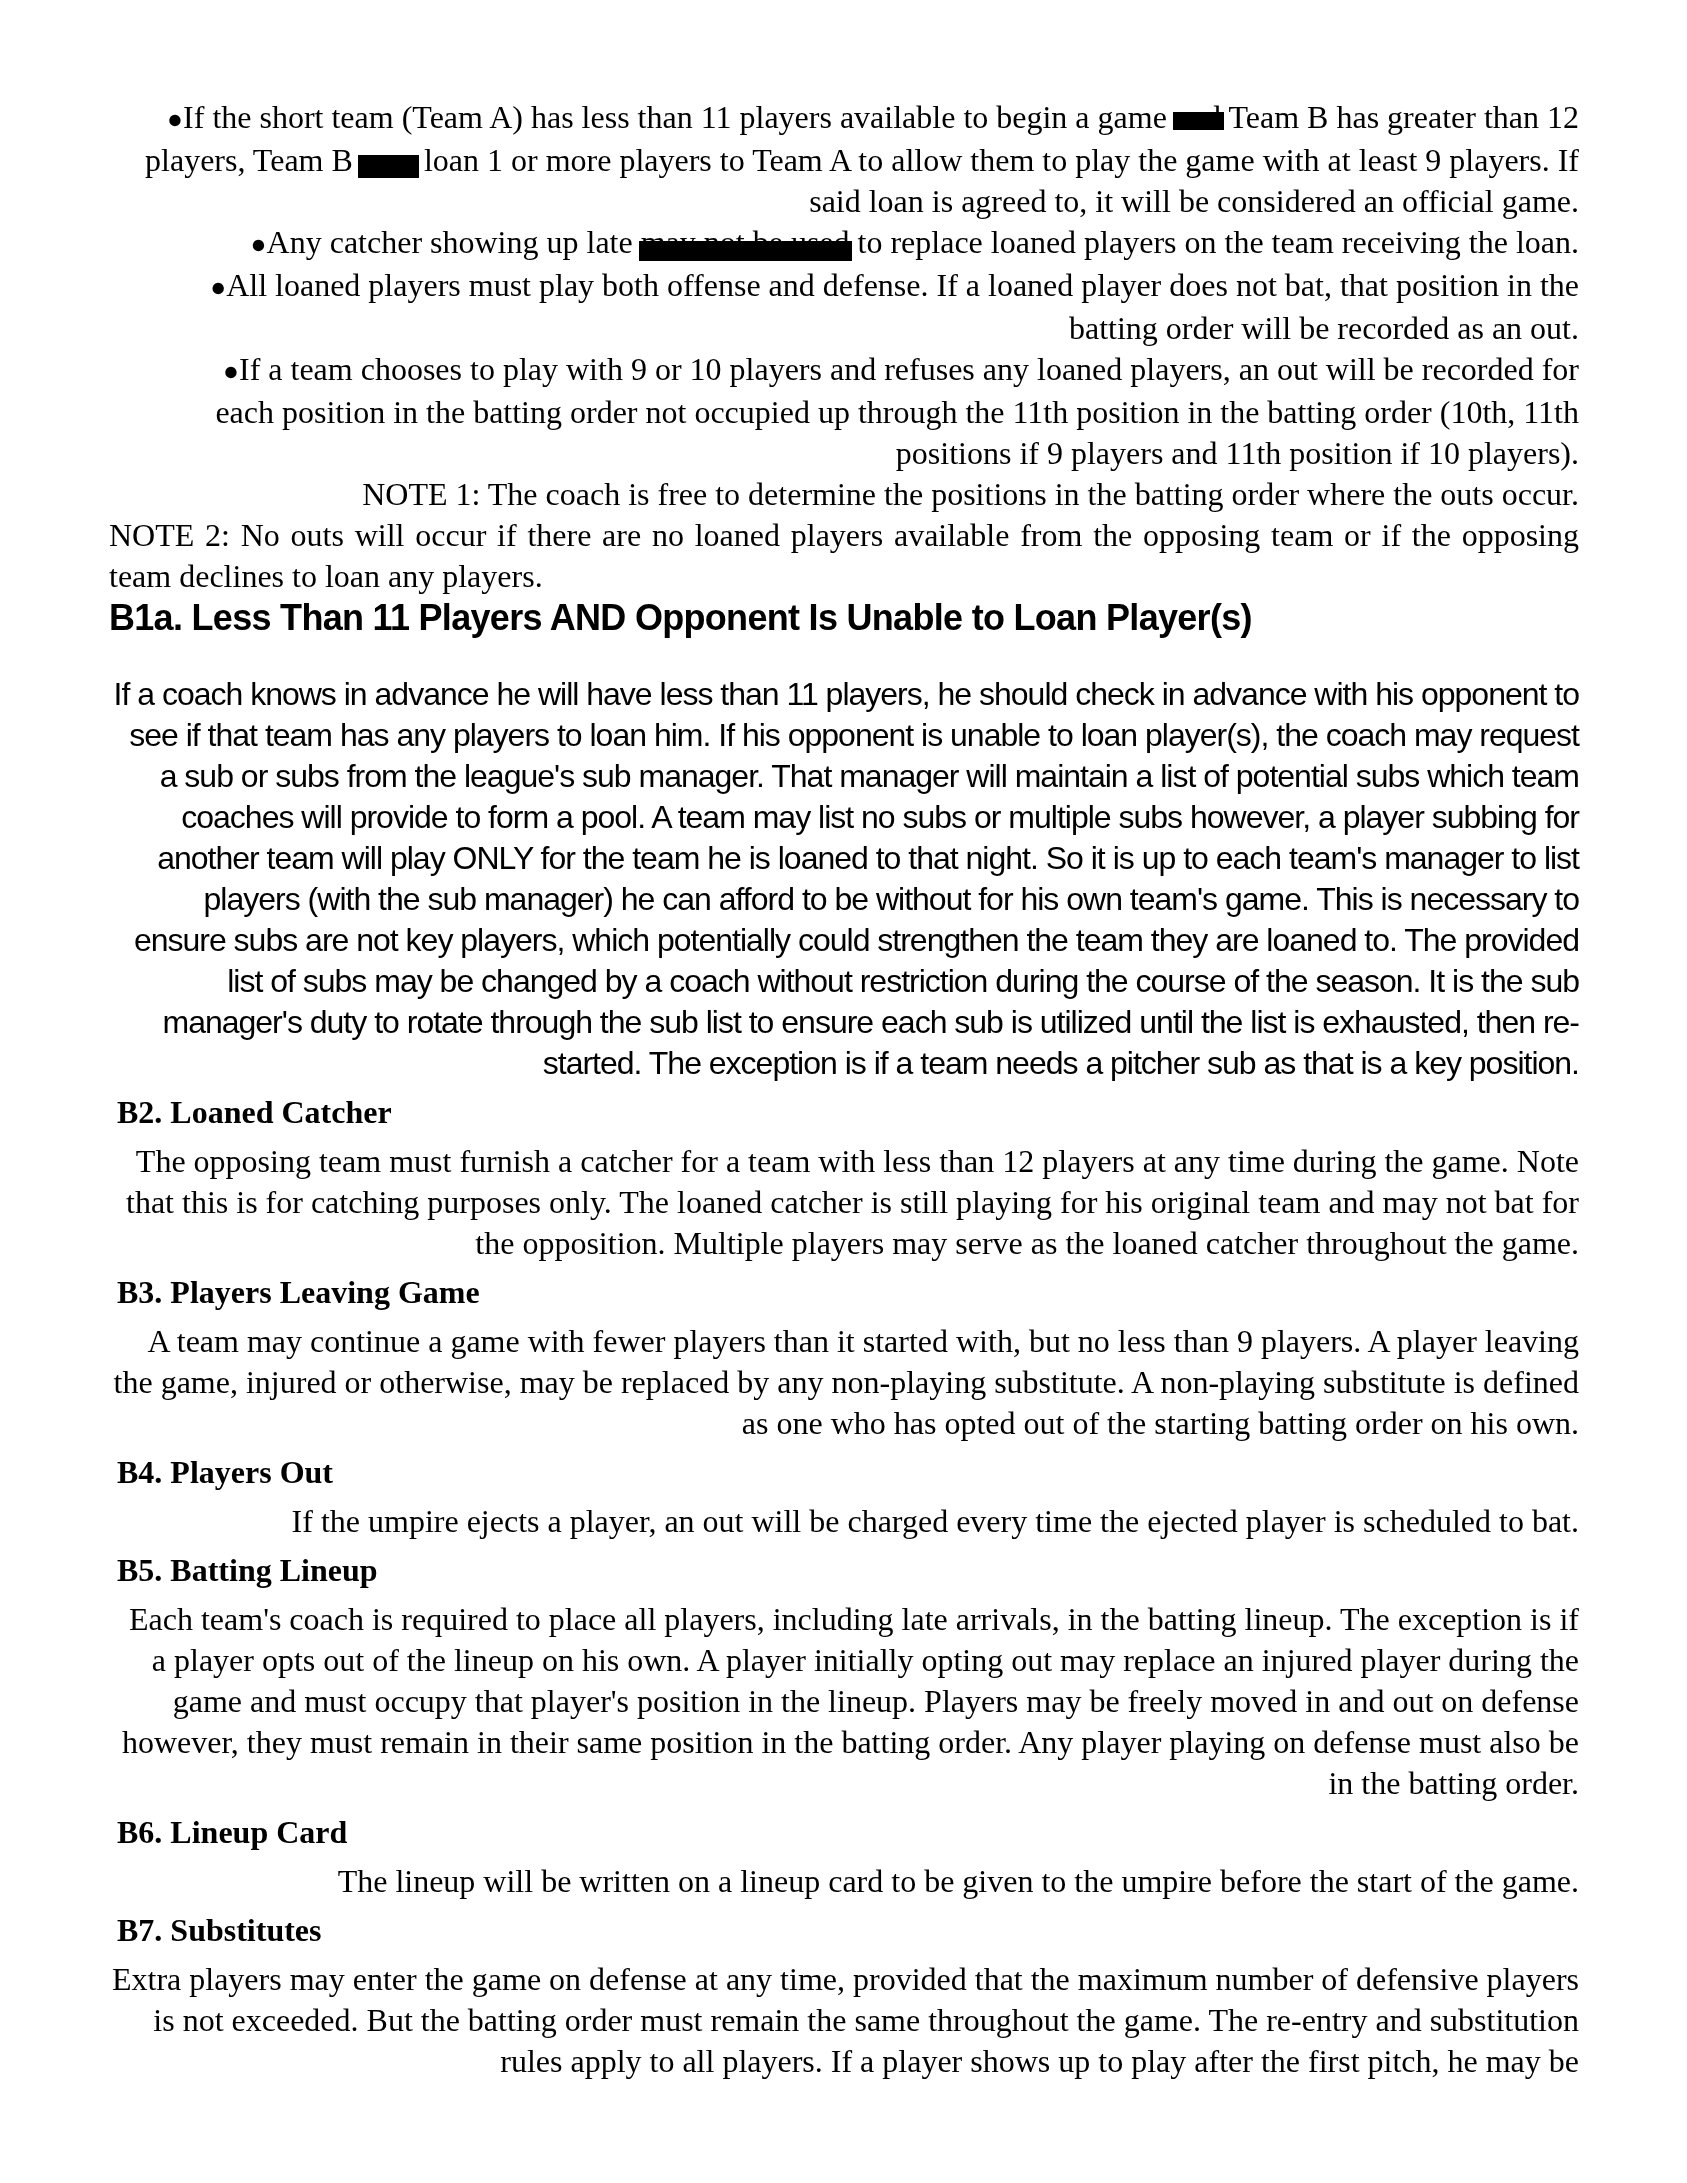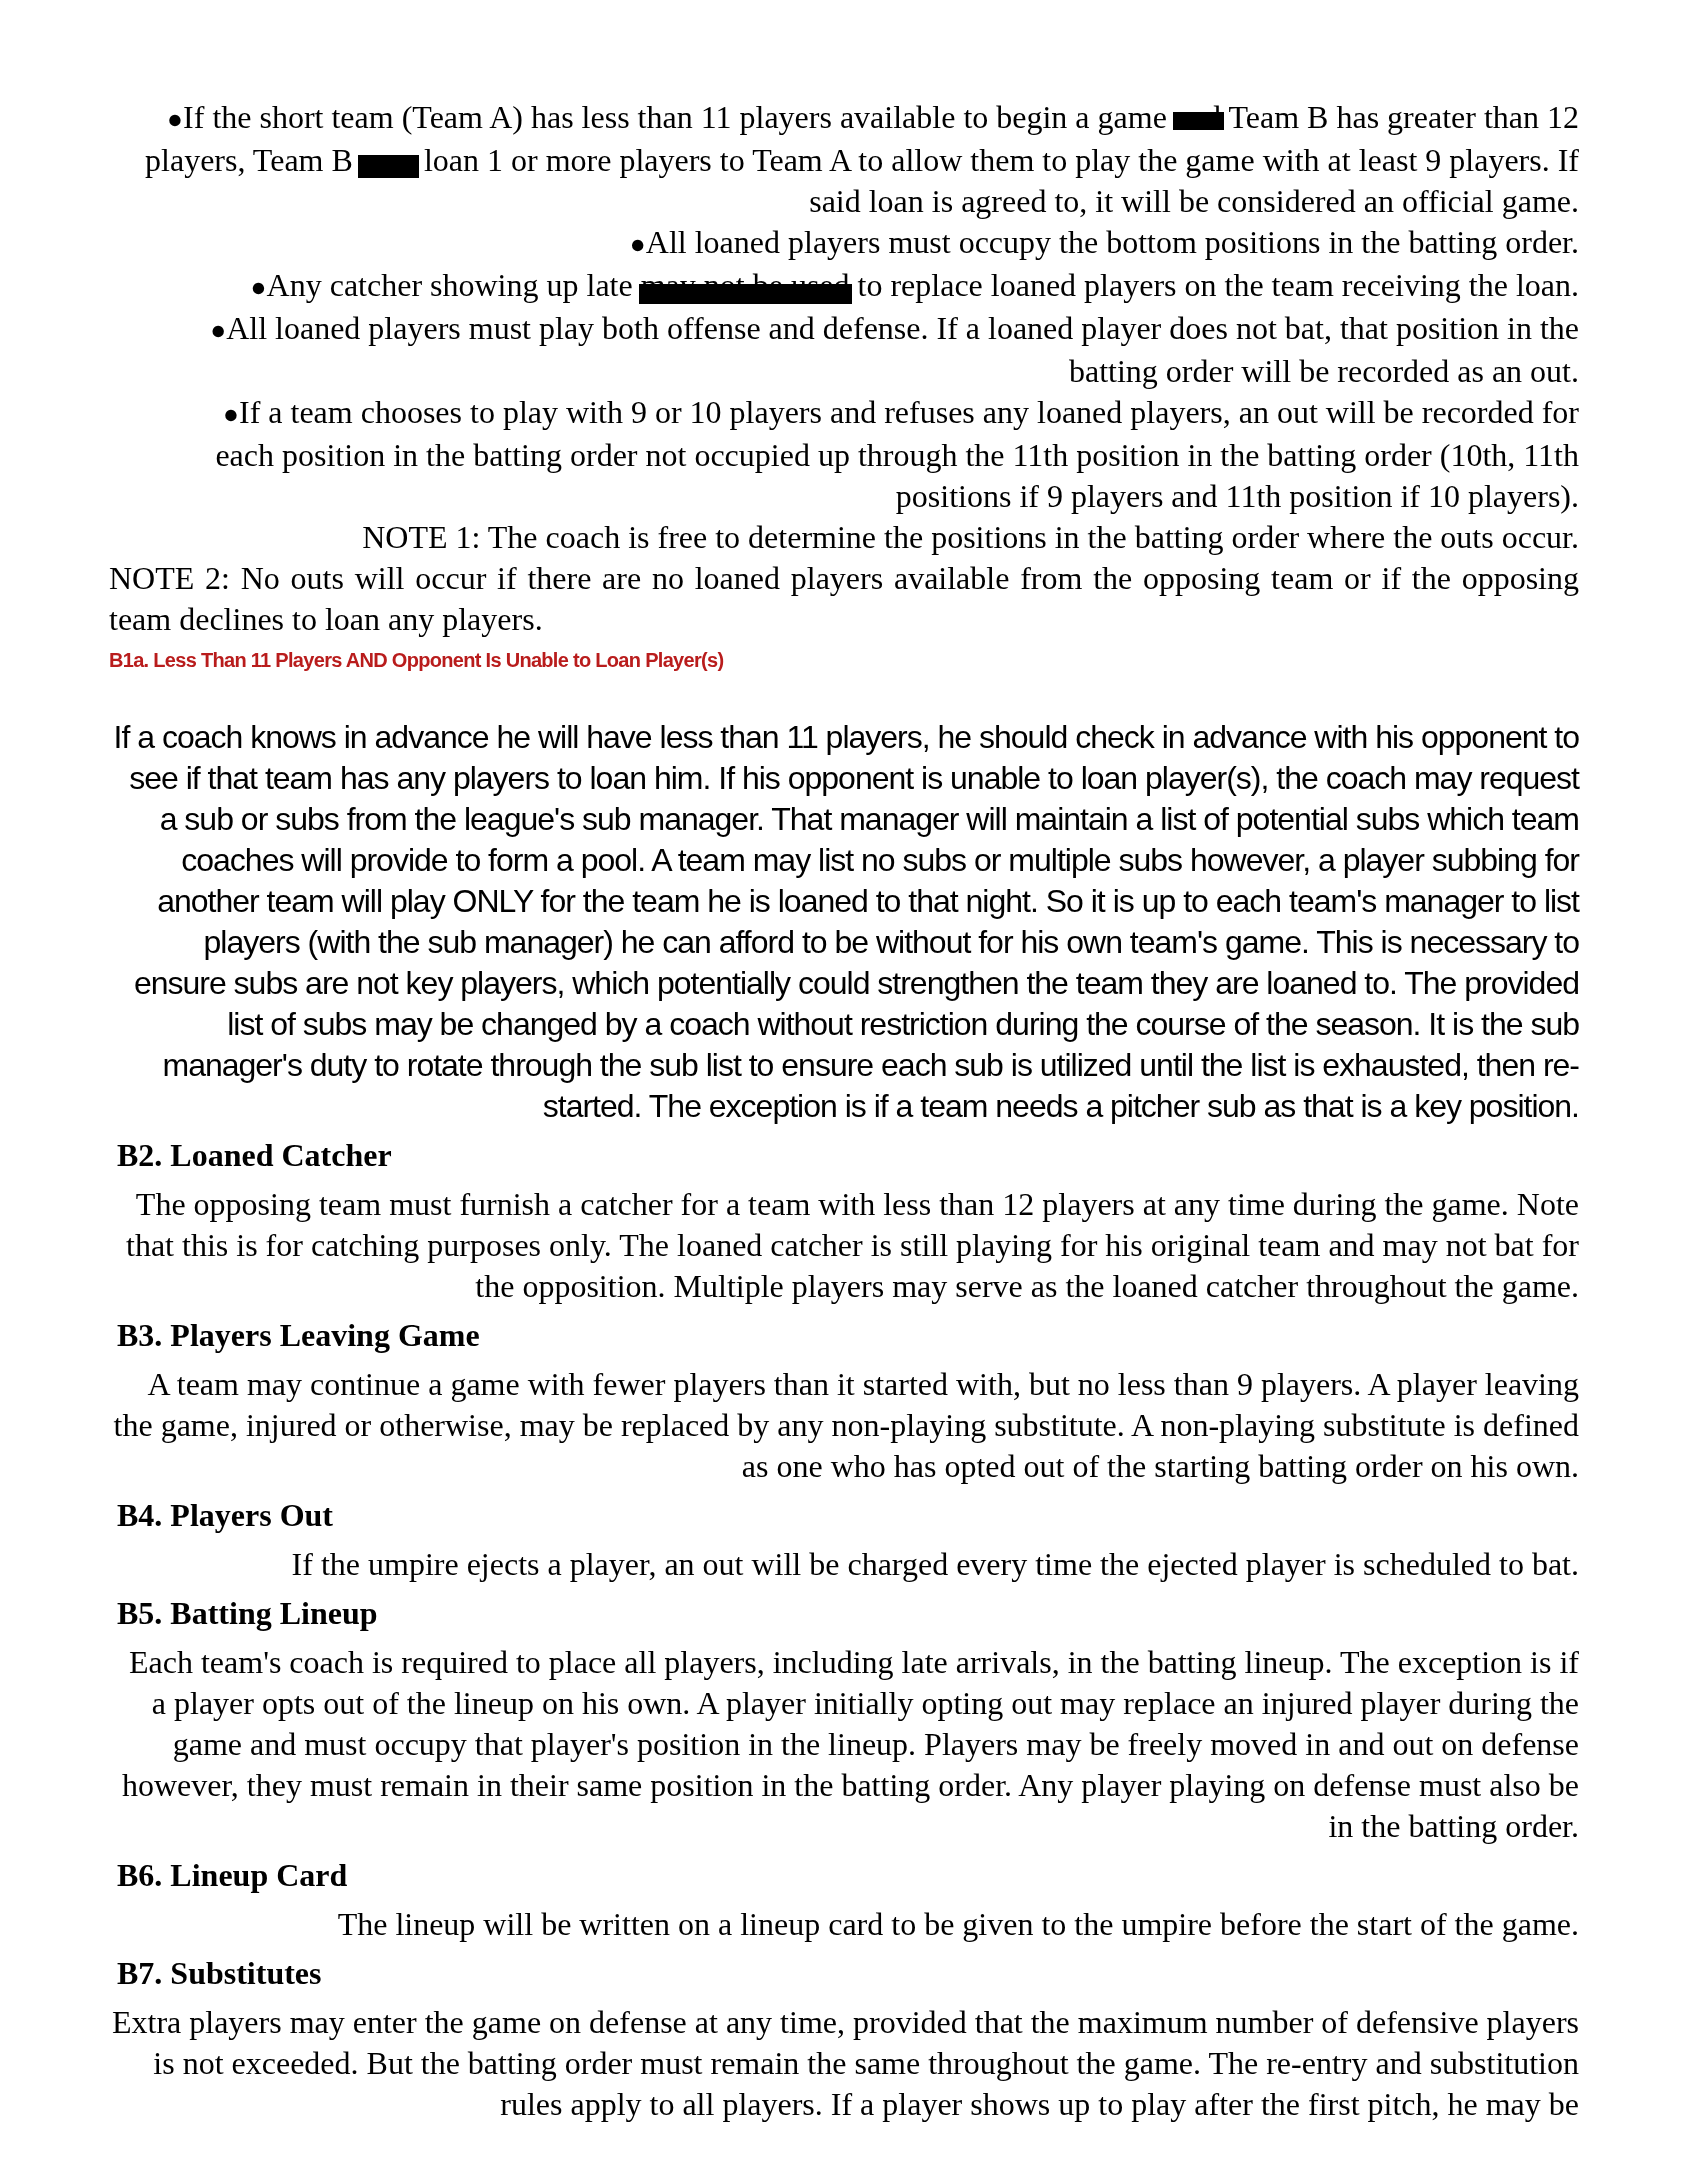--- a/index.html
+++ b/index.html
@@ -28,24 +28,24 @@
   .para.sans {
     font-family: "Liberation Sans", sans-serif;
     letter-spacing: -1px;
     margin-top: 36px;
   }
   .para.justify { text-align: justify; }
   .h-sans {
     margin: 0;
     font-family: "Liberation Sans", sans-serif;
     font-weight: bold;
-    font-size: 20px;
+    font-size: 36px;
     line-height: 41px;
     letter-spacing: -0.7px;
-    color: #b91c1c;
+    color: #000000;
   }
   .h-serif {
     margin: 8px;
     font-family: "Liberation Serif", serif;
     font-weight: bold;
     font-size: 32px;
     line-height: 41px;
     color: #000000;
   }
   .tab {
@@ -66,21 +66,20 @@
   .rdx-b::after { left: -0.08em; right: -0.10em; top: 0.42em; height: 0.72em; }
   .rdx-c::after { left: -0.05em; right: -0.08em; top: 0.52em; height: 0.64em; }
 </style>
 </head>
 <body>
 
 <div class="page">
 
   <div class="para bullet"><span class="tab">●</span><span>If the short team (Team A) has less than 11 players available to begin a game </span><span class="rdx rdx-a">and</span><span> Team B has greater than 12 players, Team B </span><span class="rdx rdx-b">may</span><span> loan 1 or more players to Team A to allow them to play the game with at least 9 players. If said loan is agreed to, it will be considered an official game.</span></div>
 
-  <div class="para bullet"><span class="tab">●</span><span>All loaned players must occupy the bottom positions in the batting order.</span></div>
 
 
   <div class="para bullet"><span class="tab">●</span><span>Any catcher showing up late </span><span class="rdx rdx-c">may not be used</span><span> to replace loaned players on the team receiving the loan.</span></div>
 
   <div class="para bullet"><span class="tab">●</span><span>All loaned players must play both offense and defense. If a loaned player does not bat, that position in the batting order will be recorded as an out.</span></div>
 
   <div class="para bullet"><span class="tab">●</span><span>If a team chooses to play with 9 or 10 players and refuses any loaned players, an out will be recorded for each position in the batting order not occupied up through the 11th position in the batting order (10th, 11th positions if 9 players and 11th position if 10 players).</span></div>
 
   <div class="para">NOTE 1: The coach is free to determine the positions in the batting order where the outs occur.</div>
 

